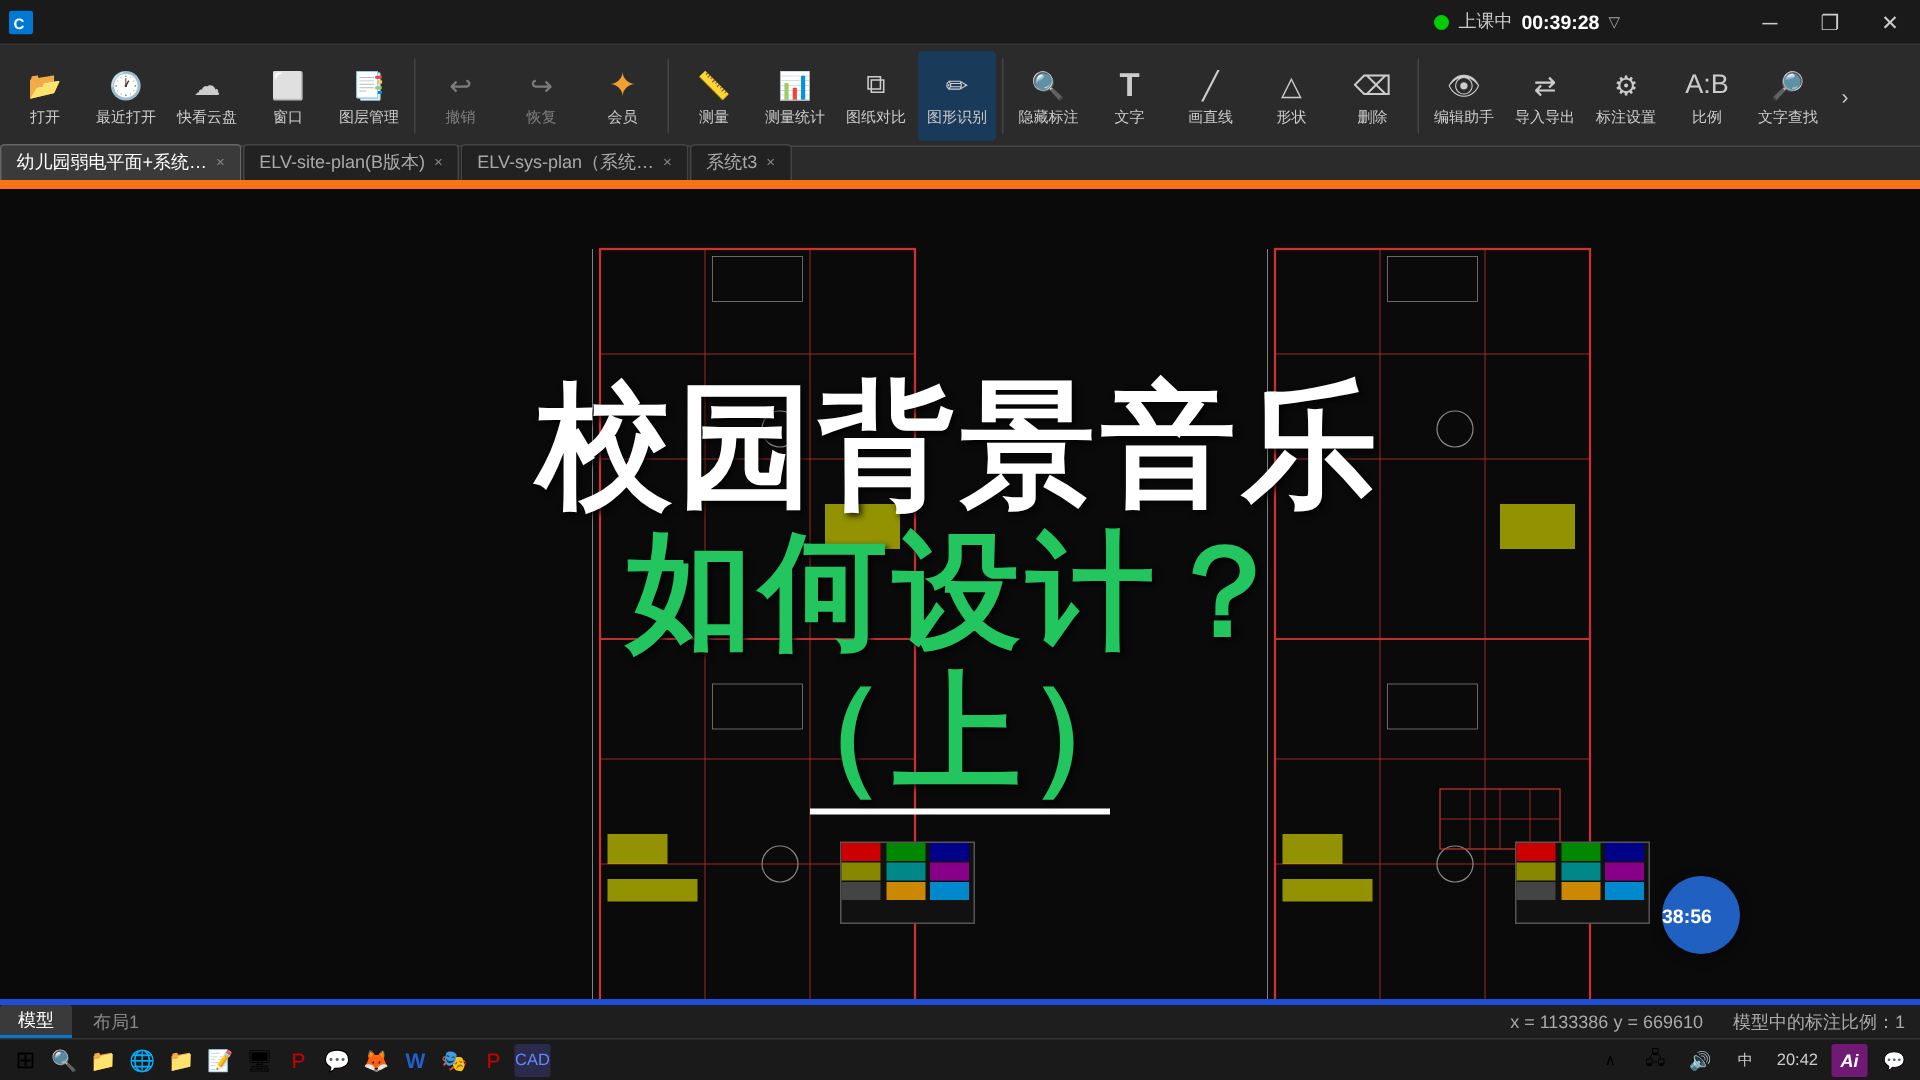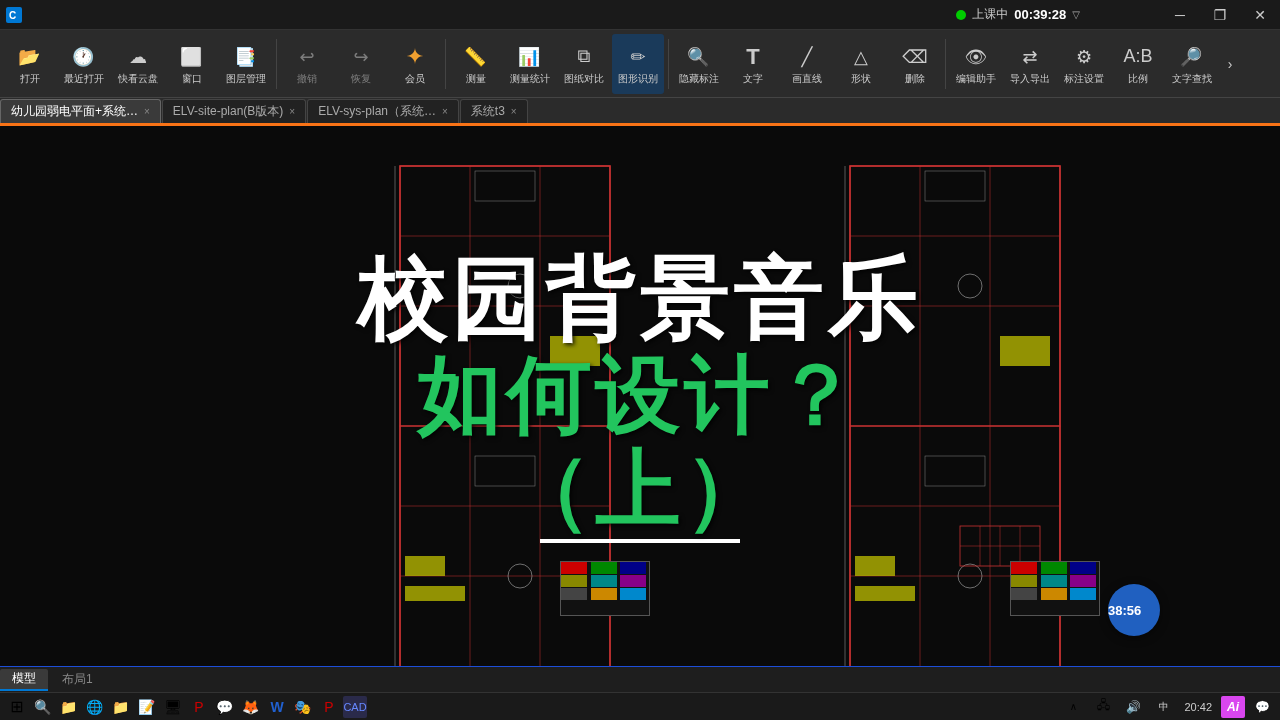--- a/index.html
+++ b/index.html
@@ -24,21 +24,21 @@
       display: flex; flex-direction: column; align-items: center; justify-content: center;
       width: 52px; height: 60px; cursor: pointer; border-radius: 3px; color: #ccc; font-size: 10px; gap: 2px;
     }
     .tool-icon { width: 28px; height: 28px; display: flex; align-items: center; justify-content: center; font-size: 18px; }
     .tool-label { font-size: 10px; color: #ccc; text-align: left; line-height: 1.2; }
     .toolbar-sep { width: 1px; height: 50px; background: #444; margin: 0 2px; }
 
     
     #tabs {
       width: 100%; height: 28px; background: #2b2b2b; display: flex; align-items: flex-end;
-      border-bottom: 3px solid #f97316;
+      border-bottom: 6px solid #f97316;
     }
     .tab {
       height: 24px; padding: 0 10px; display: flex; align-items: center; font-size: 12px;
       color: #aaa; background: #222; border: 1px solid #444; border-bottom: none;
       cursor: pointer; gap: 6px; margin-right: 1px; border-radius: 3px 3px 0 0;
     }
     .tab.active { background: #3a3a3a; color: #fff; border-color: #666; }
     .tab .tab-close { font-size: 10px; color: #888; cursor: pointer; }
 
     
@@ -350,28 +350,32 @@
     <div class="sub-text">如何设计？</div>
     <div class="sub-text">（上）</div>
     <div class="underline-bar"></div>
   </div>
 
   <div id="timer-bubble">
     <span>38:56</span>
   </div>
 </div>
 
-<div style="width:100%;background:#1e1e1e;border-top:1px solid #1d4ed8;display:flex;align-items:center;height:26px;">
+<div style="width:100%;background:#1e1e1e;border-top:4px solid #1d4ed8;display:flex;align-items:center;height:26px;">
   <div class="model-tab active" style="padding:0 12px;height:22px;display:flex;align-items:center;font-size:12px;cursor:pointer;background:#3a3a3a;color:#fff;border-bottom:2px solid #0078d4;margin-right:2px;border-radius:2px 2px 0 0;">
     <span>模型</span>
   </div>
   <div class="model-tab" style="padding:0 12px;height:22px;display:flex;align-items:center;font-size:12px;cursor:pointer;color:#888;margin-right:2px;border-radius:2px 2px 0 0;">
     <span>布局1</span>
   </div>
   <div style="flex:1;"></div>
+  <div id="status-bar-inline" style="display:flex;align-items:center;gap:20px;padding:0 10px;">
+    <span class="status-text" style="font-size:12px;color:#aaa;">x = 1133386  y = 669610</span>
+    <span class="status-text" style="font-size:12px;color:#aaa;">模型中的标注比例：1</span>
+  </div>
 </div>
 
 <div id="taskbar" style="position:relative;width:100%;height:28px;background:#1a1a1a;display:flex;align-items:center;padding:0 4px;border-top:1px solid #333;">
   <div class="taskbar-btn" style="font-size:16px;">⊞</div>
   <div class="taskbar-btn" style="font-size:14px;">🔍</div>
   <div class="taskbar-btn" style="font-size:14px;">📁</div>
   <div class="taskbar-btn" style="font-size:14px;">🌐</div>
   <div class="taskbar-btn" style="font-size:14px;">📁</div>
   <div class="taskbar-btn" style="font-size:14px;">📝</div>
   <div class="taskbar-btn" style="font-size:14px;">🖥</div>
@@ -382,16 +386,16 @@
   <div class="taskbar-btn" style="font-size:14px;">🎭</div>
   <div class="taskbar-btn" style="font-size:14px;color:#c00;">P</div>
   <div class="taskbar-btn" style="font-size:14px;background:#2a2a4a;color:#6688ff;font-size:11px;border-radius:2px;padding:0 9px;">CAD</div>
 
   <div style="margin-left:auto;display:flex;align-items:center;gap:4px;">
     <div class="taskbar-btn" style="font-size:10px;">∧</div>
     <div class="taskbar-btn" style="font-size:12px;">🖧</div>
     <div class="taskbar-btn" style="font-size:12px;">🔊</div>
     <div class="taskbar-btn" style="font-size:10px;color:#ccc;">中</div>
     <div class="taskbar-right-item" style="font-size:11px;color:#ccc;">20:42</div>
-    <div class="taskbar-btn" style="font-size:12px;font-weight:bold;color:#fff;font-style:italic;background:#d946ef;padding:0 4px;border-radius:2px;">Ai</div>
+    <div class="taskbar-btn" style="font-size:12px;font-weight:bold;color:#fff;font-style:italic;background:#701a75;padding:0 4px;border-radius:2px;">Ai</div>
     <div class="taskbar-btn" style="font-size:12px;">💬</div>
   </div>
 </div>
 
 </body></html>

